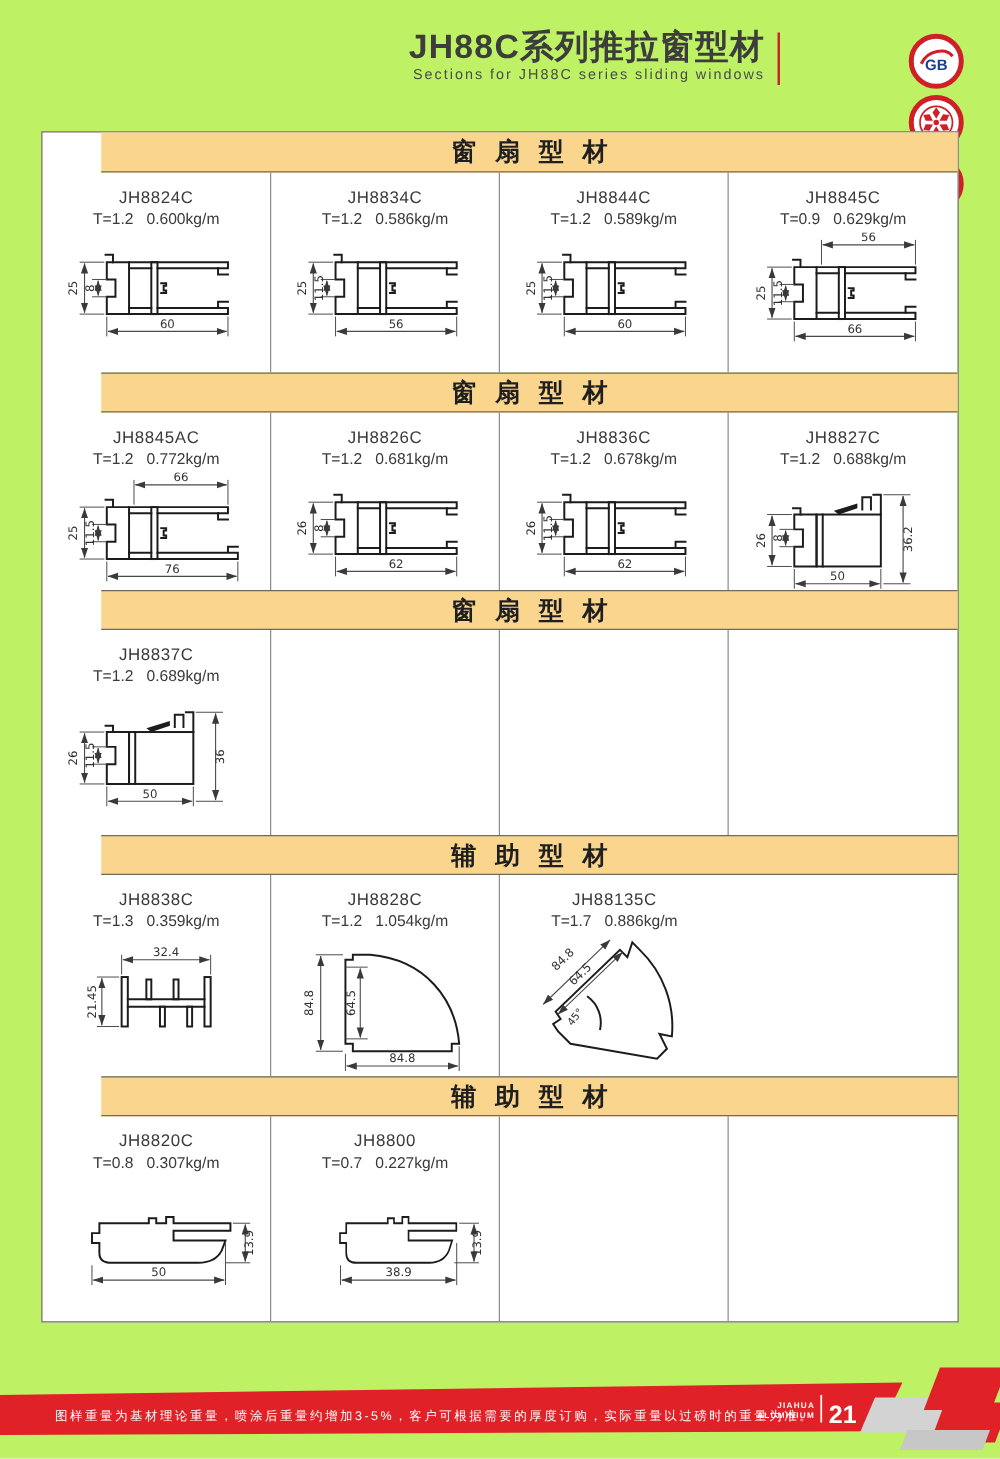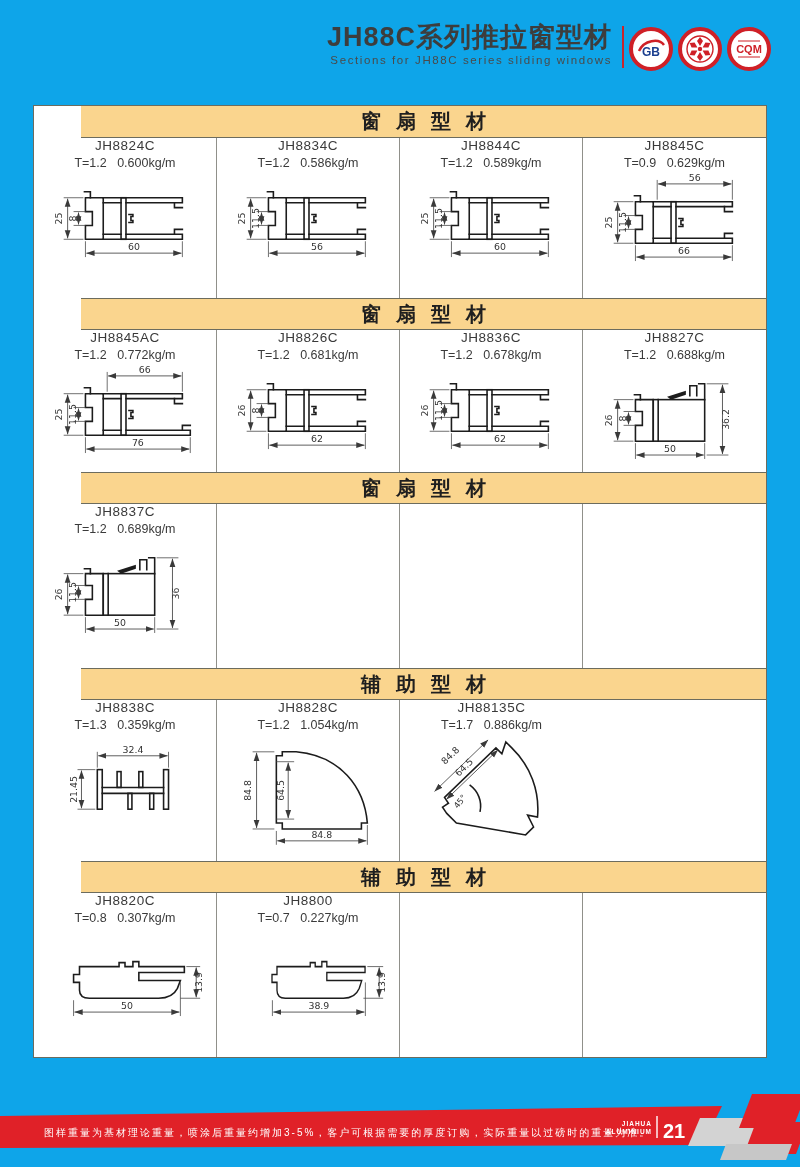--- a/index.html
+++ b/index.html
@@ -1,35 +1,35 @@
 <!DOCTYPE html>
 <html><head>
 <meta charset="utf-8">
 <style>
   html,body{margin:0;padding:0;background:#fff;}
-  .page{position:relative;width:800px;height:1167px;background:#0ea5e9;overflow:hidden;
+  .page{position:relative;width:800px;height:1167px;background:#bef264;overflow:hidden;
         font-family:"Liberation Sans",sans-serif;color:#333;text-decoration:underline;}
 
   
   .header{position:absolute;top:0;left:0;width:800px;height:105px;}
   .titles{position:absolute;right:188px;top:22px;text-align:right;}
   .title{margin:0;font-size:27px;font-weight:bold;color:#3d3d3d;letter-spacing:1px;line-height:30px;}
   .subtitle{margin-top:2px;font-size:11.5px;color:#4a4a4a;letter-spacing:1.6px;}
   .red-divider{position:absolute;right:176px;top:26px;width:2px;height:42px;background:#c9252c;}
-  .logos{position:absolute;right:28px;top:26px;display:flex;gap:3px;}
+  .logos{position:absolute;right:28px;top:26px;display:flex;gap:3px;flex-direction:column;}
   .logo{width:46px;height:46px;}
 
   
   .catalog{position:absolute;left:33px;top:105px;width:734px;border:1.5px solid #6c6c5e;box-sizing:border-box;background:#fff;}
   .band{height:32px;background:#fad58e;border-top:1.5px solid #6c6c5e;border-bottom:1.5px solid #6c6c5e;
         box-sizing:border-box;display:flex;align-items:center;justify-content:center;
         font-size:20px;font-weight:bold;color:#1f1f1f;letter-spacing:15px;text-indent:15px;margin-left:47px;}
   .band:first-child{border-top:none;}
   .prow{display:grid;grid-template-columns:repeat(4,1fr);}
-  .cell{border-right:1px solid #90908a;box-sizing:border-box;overflow:hidden;}
+  .cell{border-right:1px solid #90908a;box-sizing:border-box;padding-top:12px;overflow:hidden;}
   .cell:last-child{border-right:none;}
   .code{text-align:center;font-size:13.5px;color:#3a3a3a;letter-spacing:.5px;}
   .spec{text-align:center;font-size:12.5px;color:#3a3a3a;margin-top:3px;white-space:pre;}
   .drawing{display:block;margin:4px auto 0;width:182px;}
 
   .pf path,.pf rect,.pf line{fill:none;stroke:#1c1c1c;stroke-width:1.6;stroke-linejoin:miter;stroke-linecap:square;}
   .pf .fill{fill:#1c1c1c;stroke:none;}
   .dim line{stroke:#4a4a4a;stroke-width:.9;}
   .dim .ext{stroke:#4a4a4a;stroke-width:.8;fill:none;}
   .dt{font-size:9.5px;fill:#333;text-anchor:middle;font-family:"DejaVu Sans",sans-serif;}

